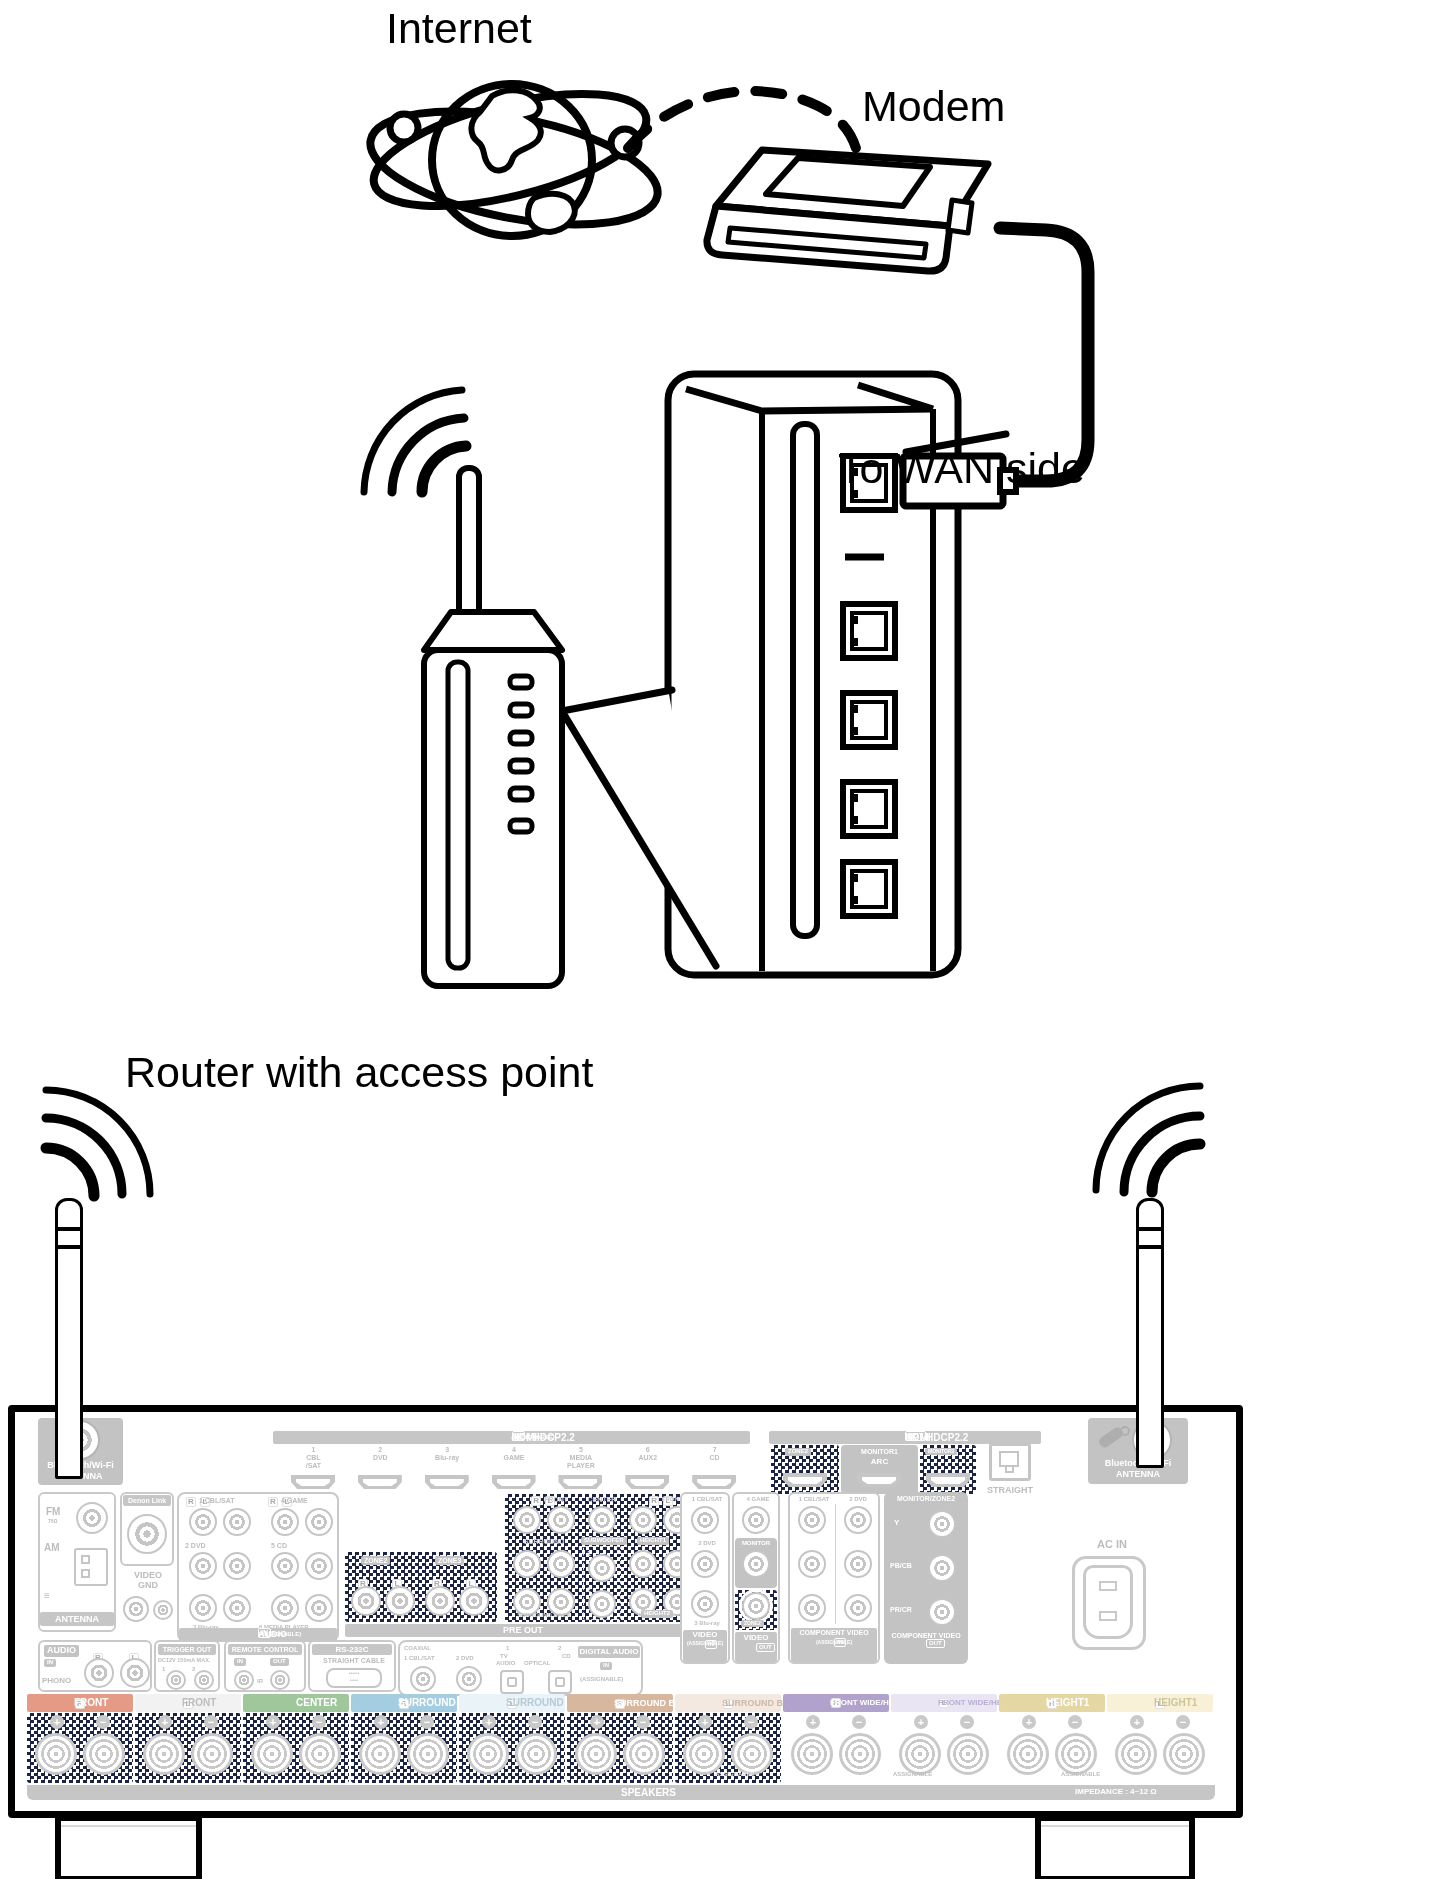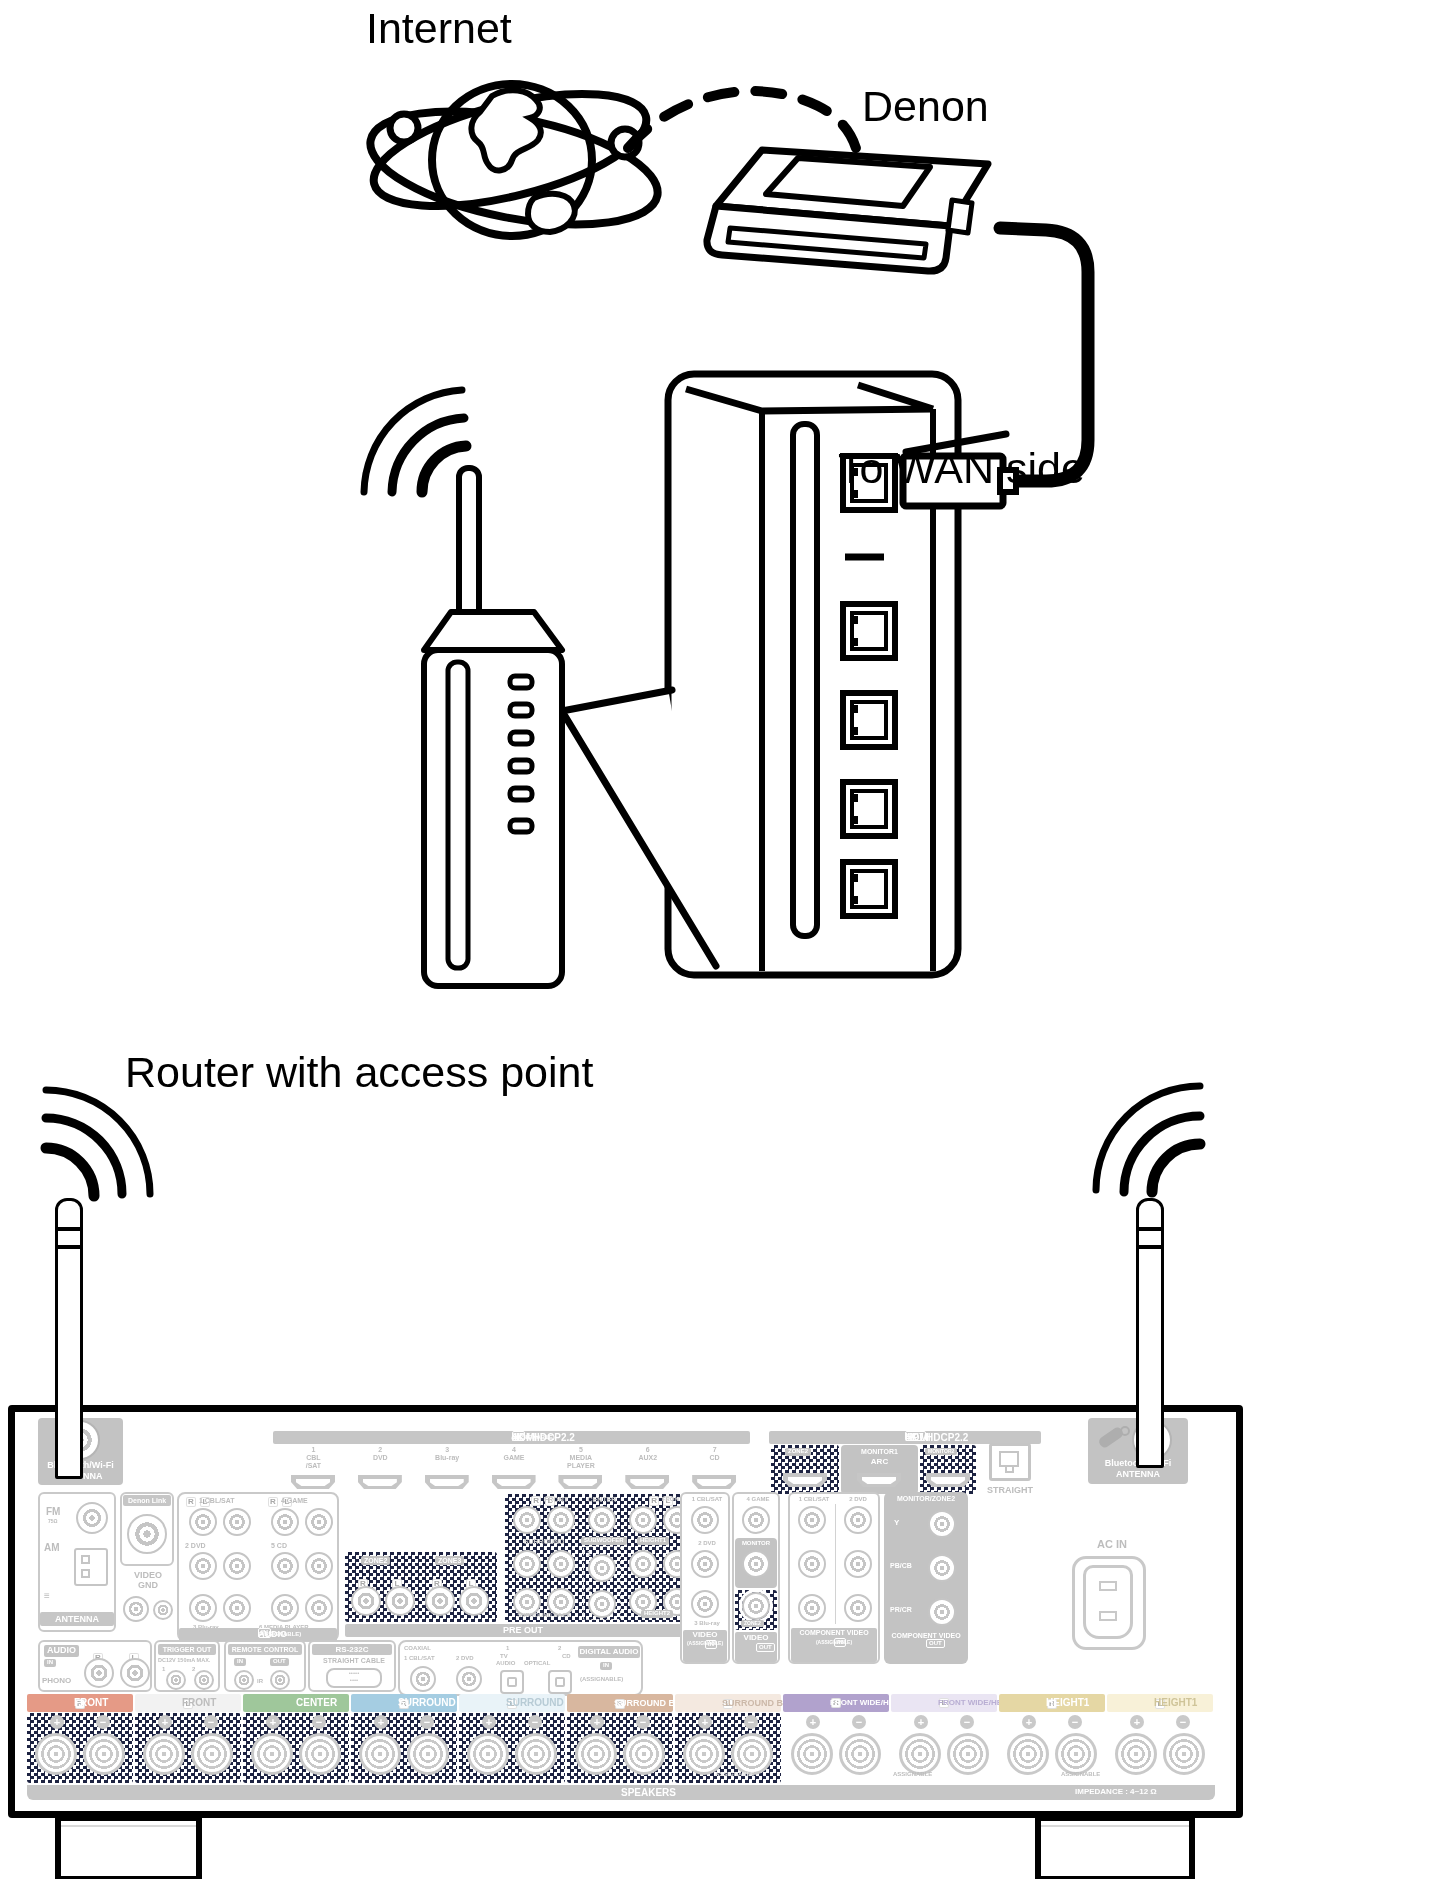--- a/index.html
+++ b/index.html
@@ -155,22 +155,22 @@
     <path stroke-width="9" d="M 46 1118 A 76 76 0 0 1 122 1194"></path>
     <path stroke-width="7" d="M 46 1090 A 104 104 0 0 1 150 1194"></path>
   </g>
   <g stroke="#000" fill="none" stroke-linecap="round">
     <path stroke-width="11" d="M 1152 1192 A 48 48 0 0 1 1200 1144"></path>
     <path stroke-width="9" d="M 1124 1192 A 76 76 0 0 1 1200 1116"></path>
     <path stroke-width="7" d="M 1096 1190 A 104 104 0 0 1 1200 1086"></path>
   </g>
 </svg>
 
-<div class="cap" style="left:366px;top:4px">Internet</div>
-<div class="cap" style="left:862px;top:82px">Denon</div>
+<div class="cap" style="left:386px;top:4px">Internet</div>
+<div class="cap" style="left:862px;top:82px">Modem</div>
 <div class="cap" style="left:838px;top:444px">To WAN side</div>
 <div class="cap" style="left:125px;top:1048px">Router with access point</div>
 
 <div class="antenna" style="left:55px;top:1198px;height:275px">
     <div class="ring"></div>
   </div>
 <div class="antenna" style="left:1136px;top:1198px;height:264px">
     <div class="ring"></div>
   </div>
 <div class="foot" style="left:55px;top:1815px;width:135px;height:55px">

